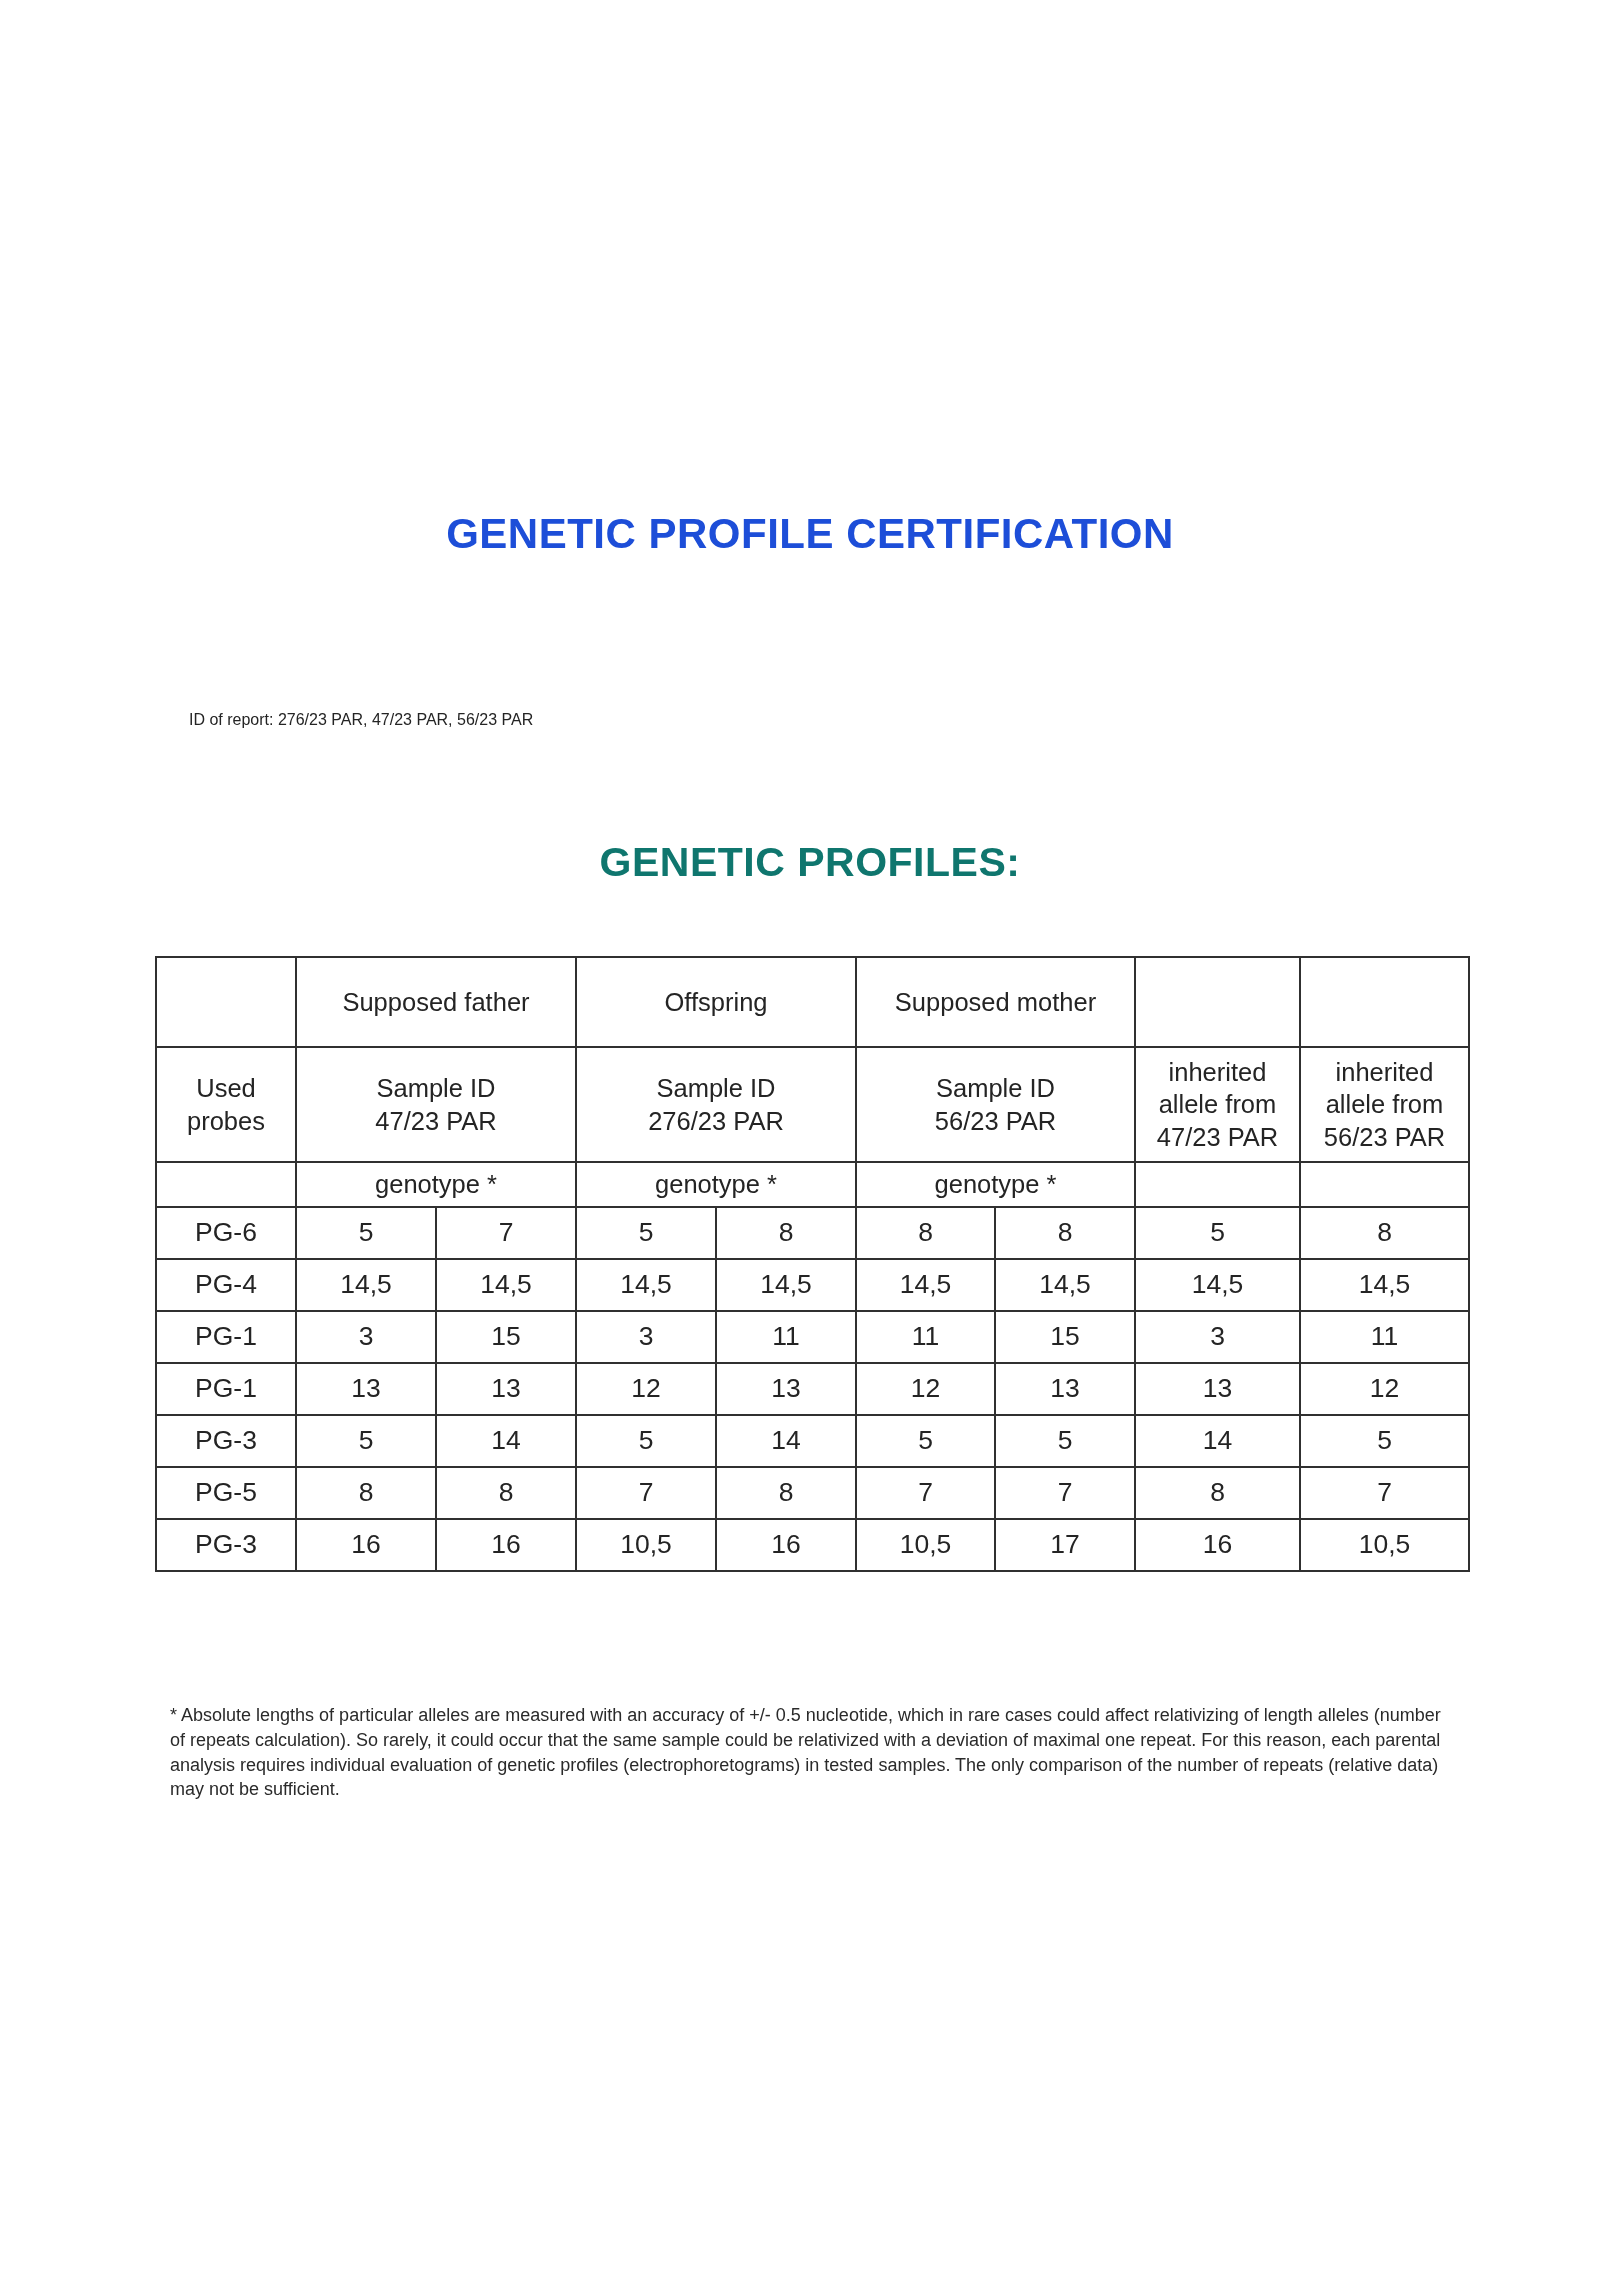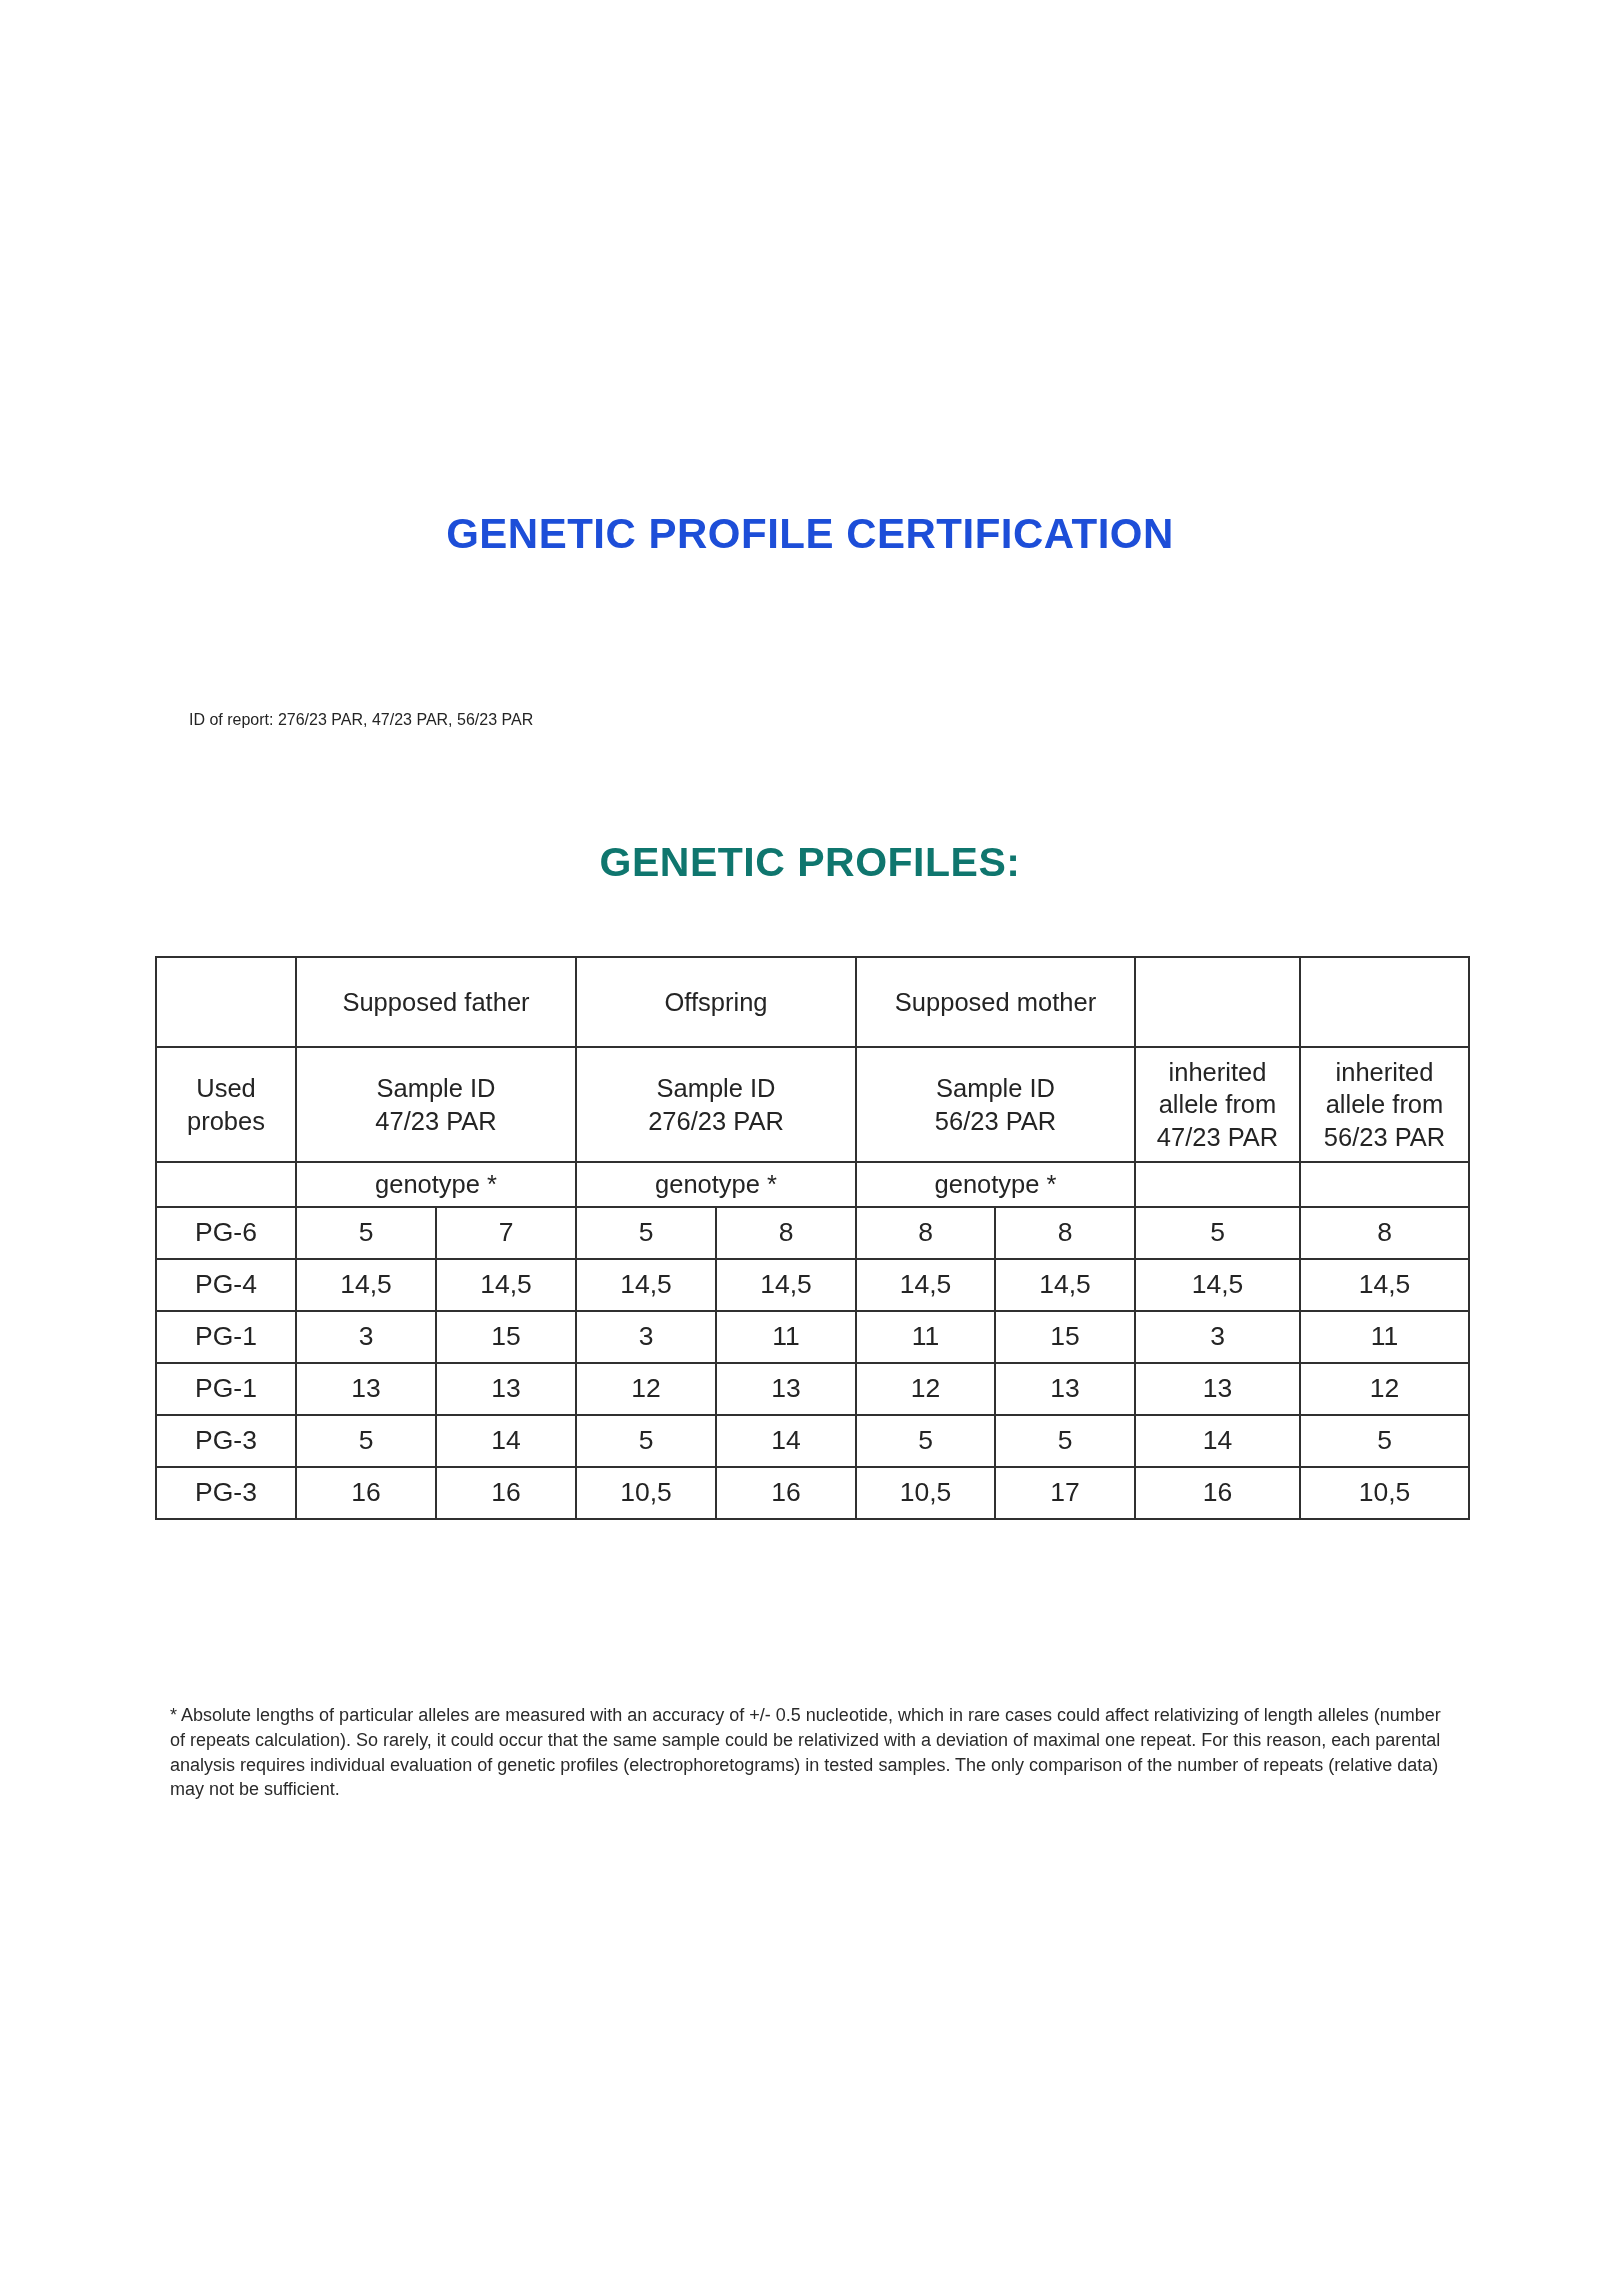--- a/index.html
+++ b/index.html
@@ -196,20 +196,31 @@
       <td>5</td>
       <td>14</td>
       <td>5</td>
       <td>14</td>
       <td>5</td>
       <td>5</td>
       <td>14</td>
       <td>5</td>
     </tr>
 
+    <tr class="r-data">
+      <td>PG-5</td>
+      <td>8</td>
+      <td>8</td>
+      <td>7</td>
+      <td>8</td>
+      <td>7</td>
+      <td>7</td>
+      <td>8</td>
+      <td>7</td>
+    </tr>
 
     <tr class="r-data">
       <td>PG-3</td>
       <td>16</td>
       <td>16</td>
       <td>10,5</td>
       <td>16</td>
       <td>10,5</td>
       <td>17</td>
       <td>16</td>

